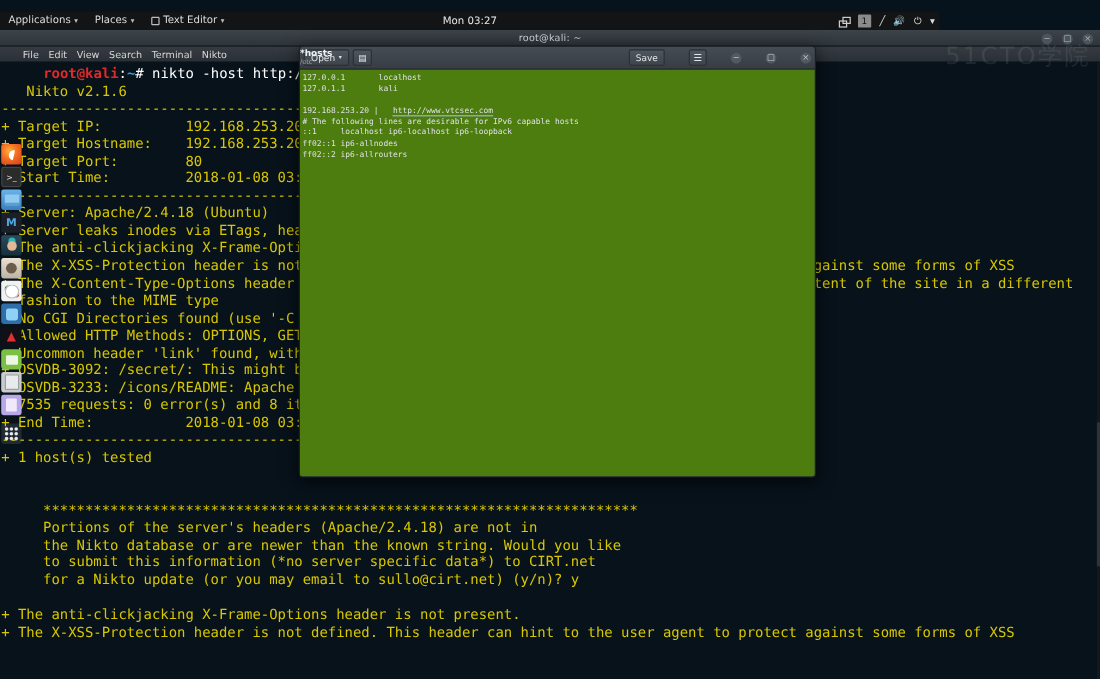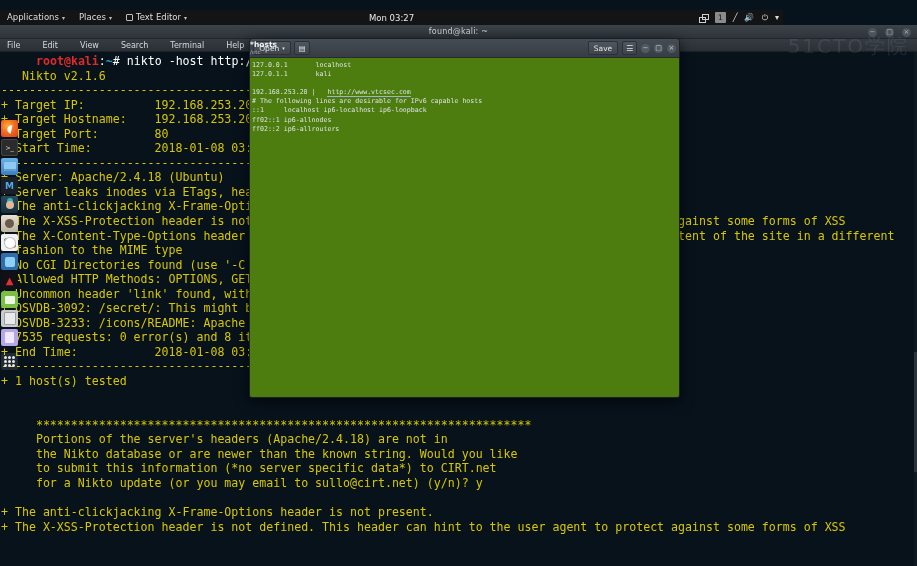--- a/index.html
+++ b/index.html
@@ -95,22 +95,22 @@
     width: 9px; height: 9px; border-radius: 50%;
     background: #4c545b; position: relative;
   }
   .wbtn span {
     position:absolute; inset:0; display:flex; align-items:center; justify-content:center;
     font-size: 7px; color:#aeb5bb; line-height:9px;
   }
   .term-menubar {
     height: 13px; width: 100%;
     background: linear-gradient(180deg,#353b41 0%,#2a3035 100%);
-    display: flex; align-items: center; gap: 22px;
-    padding-left: 7px;
+    display: flex; align-items: center; gap: 8px;
+    padding-left: 19px;
     border-bottom: 1px solid #1c2227;
   }
   .term-menubar .mi {
     font-size: 8px; color: #d4d8db; cursor: default;
   }
   .term-body {
     position: absolute; left: 0; top: 27px; width: 917px; height: 514px;
     background: #07121b;
     padding: 2px 0 0 1px;
     font-family: "DejaVu Sans Mono", monospace;
@@ -205,21 +205,21 @@
   .ed-open .caret { font-size: 5px; }
   .ed-iconbtn { width: 16px; margin-left: 3px; }
   .ed-title-wrap {
     position: absolute; left: 0; right: 16px; top: 1px;
     text-align: left; pointer-events: none;
   }
   .ed-title { font-size: 7.5px; color: #eef1f3; font-weight: bold; line-height: 9px; }
   .ed-subtitle { font-size: 5.5px; color: #9aa2a9; line-height: 7px; }
   .ed-right {
     position: absolute; right: 3px; top: 2px;
-    display: flex; align-items: center; gap: 4px;
+    display: flex; align-items: center; gap: 20px;
   }
   .ed-save { width: 30px; }
   .ed-ham { width: 15px; font-size: 8px; }
   .ed-wbtn {
     width: 9px; height: 9px; border-radius: 50%;
     background: #525a61; color:#c3c9ce; font-size:7px;
     display:flex; align-items:center; justify-content:center; line-height:9px;
   }
   .ed-text {
     flex: 1 1 auto;
@@ -286,40 +286,40 @@
       <span class="ws-badge">1</span>
       <span class="tray-ico">╱</span>
       <span class="tray-ico">🔊</span>
       <span class="tray-ico">⏻</span>
       <span class="tray-ico">▾</span>
     </div>
   </div>
 
   <div class="term-window">
     <div class="term-titlebar">
-      <div class="term-title">found@kali: ~</div>
+      <div class="term-title">root@kali: ~</div>
       <div class="term-winbtns">
         <div class="wbtn">
             <span>−</span>
           </div>
         <div class="wbtn">
             <span>□</span>
           </div>
         <div class="wbtn">
             <span>×</span>
           </div>
       </div>
     </div>
     <div class="term-menubar">
       <span class="mi">File</span>
       <span class="mi">Edit</span>
       <span class="mi">View</span>
       <span class="mi">Search</span>
       <span class="mi">Terminal</span>
-      <span class="mi">Help</span>
+      <span class="mi">Nikto</span>
     </div>
     <div class="term-body" id="term-body"><span class="l"><span class="c-prompt-user">root@kali</span><span class="c-colon">:</span><span class="c-tilde">~</span><span class="c-hash"># </span><span class="c-cmd">nikto -host http://192.168.253.20</span></span><span class="l">   Nikto v2.1.6</span><span class="l">---------------------------------------------------------------------------</span><span class="l">+ Target IP:          192.168.253.20</span><span class="l">+ Target Hostname:    192.168.253.20</span><span class="l">+ Target Port:        80</span><span class="l">+ Start Time:         2018-01-08 03:26:04 (GMT-5)</span><span class="l">---------------------------------------------------------------------------</span><span class="l">+ Server: Apache/2.4.18 (Ubuntu)</span><span class="l">+ Server leaks inodes via ETags, header found with file /, fields: 0x2cf8 0x55f</span><span class="l">+ The anti-clickjacking X-Frame-Options header is not present.</span><span class="l">+ The X-XSS-Protection header is not defined. This header can hint to the user agent to protect against some forms of XSS</span><span class="l">+ The X-Content-Type-Options header is not set. This could allow the user agent to render the content of the site in a different</span><span class="l">  fashion to the MIME type</span><span class="l">+ No CGI Directories found (use '-C all' to force check all possible dirs)</span><span class="l">+ Allowed HTTP Methods: OPTIONS, GET, HEAD, POST</span><span class="l">+ Uncommon header 'link' found, with contents: &lt;https://api.w.org/"</span><span class="l">+ OSVDB-3092: /secret/: This might be interesting...</span><span class="l">+ OSVDB-3233: /icons/README: Apache default file found.</span><span class="l">+ 7535 requests: 0 error(s) and 8 item(s) reported on remote host</span><span class="l">+ End Time:           2018-01-08 03:27:10 (GMT-5) (66 seconds)</span><span class="l">---------------------------------------------------------------------------</span><span class="l">+ 1 host(s) tested</span><span class="l"></span><span class="l"></span><span class="l">     ***********************************************************************</span><span class="l">     Portions of the server's headers (Apache/2.4.18) are not in</span><span class="l">     the Nikto database or are newer than the known string. Would you like</span><span class="l">     to submit this information (*no server specific data*) to CIRT.net</span><span class="l">     for a Nikto update (or you may email to sullo@cirt.net) (y/n)? y</span><span class="l"></span><span class="l">+ The anti-clickjacking X-Frame-Options header is not present.</span><span class="l">+ The X-XSS-Protection header is not defined. This header can hint to the user agent to protect against some forms of XSS</span></div>
     <div class="term-scroll">
         <i></i>
       </div>
   </div>
 
   <div class="watermark">51CTO学院</div>
 
   <div class="dock">

